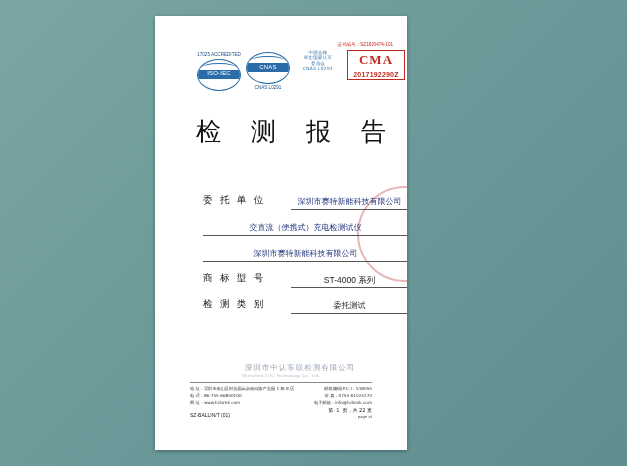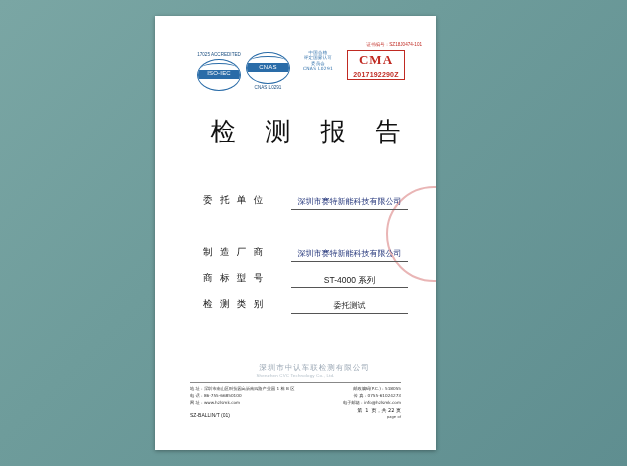--- a/index.html
+++ b/index.html
@@ -16,21 +16,21 @@
   .viewer {
     position: relative;
     width: 627px;
     height: 466px;
     background: linear-gradient(135deg, #7aa6a4 0%, #6e9c9b 40%, #5f8e90 100%);
   }
   .page {
     position: absolute;
     left: 155px;
     top: 16px;
-    width: 281px;
+    width: 252px;
     height: 434px;
     background: #ffffff;
     box-shadow: 0 1px 4px rgba(0,0,0,0.35);
     overflow: hidden;
   }
   
   .stamp-arc {
     position: absolute;
     right: -46px;
     top: 170px;
@@ -343,24 +343,26 @@
     <div class="fields">
 
       <div class="field-row">
         <div class="field-label">委 托 单 位</div>
         <div class="field-value-wrap">
           <div class="field-value blue">深圳市赛特新能科技有限公司</div>
         </div>
       </div>
 
       <div class="field-row">
+        <div class="field-value-wrap">
+          <div class="field-value blue">交直流（便携式）充电检测试仪</div>
+        </div>
       </div>
 
       <div class="field-row">
-        <div class="field-label">制 造 厂 商</div>
         <div class="field-value-wrap">
           <div class="field-value blue">深圳市赛特新能科技有限公司</div>
         </div>
       </div>
 
       <div class="field-row">
         <div class="field-label">商 标 型 号</div>
         <div class="field-value-wrap">
           <div class="field-value mono">ST-4000 系列</div>
         </div>

